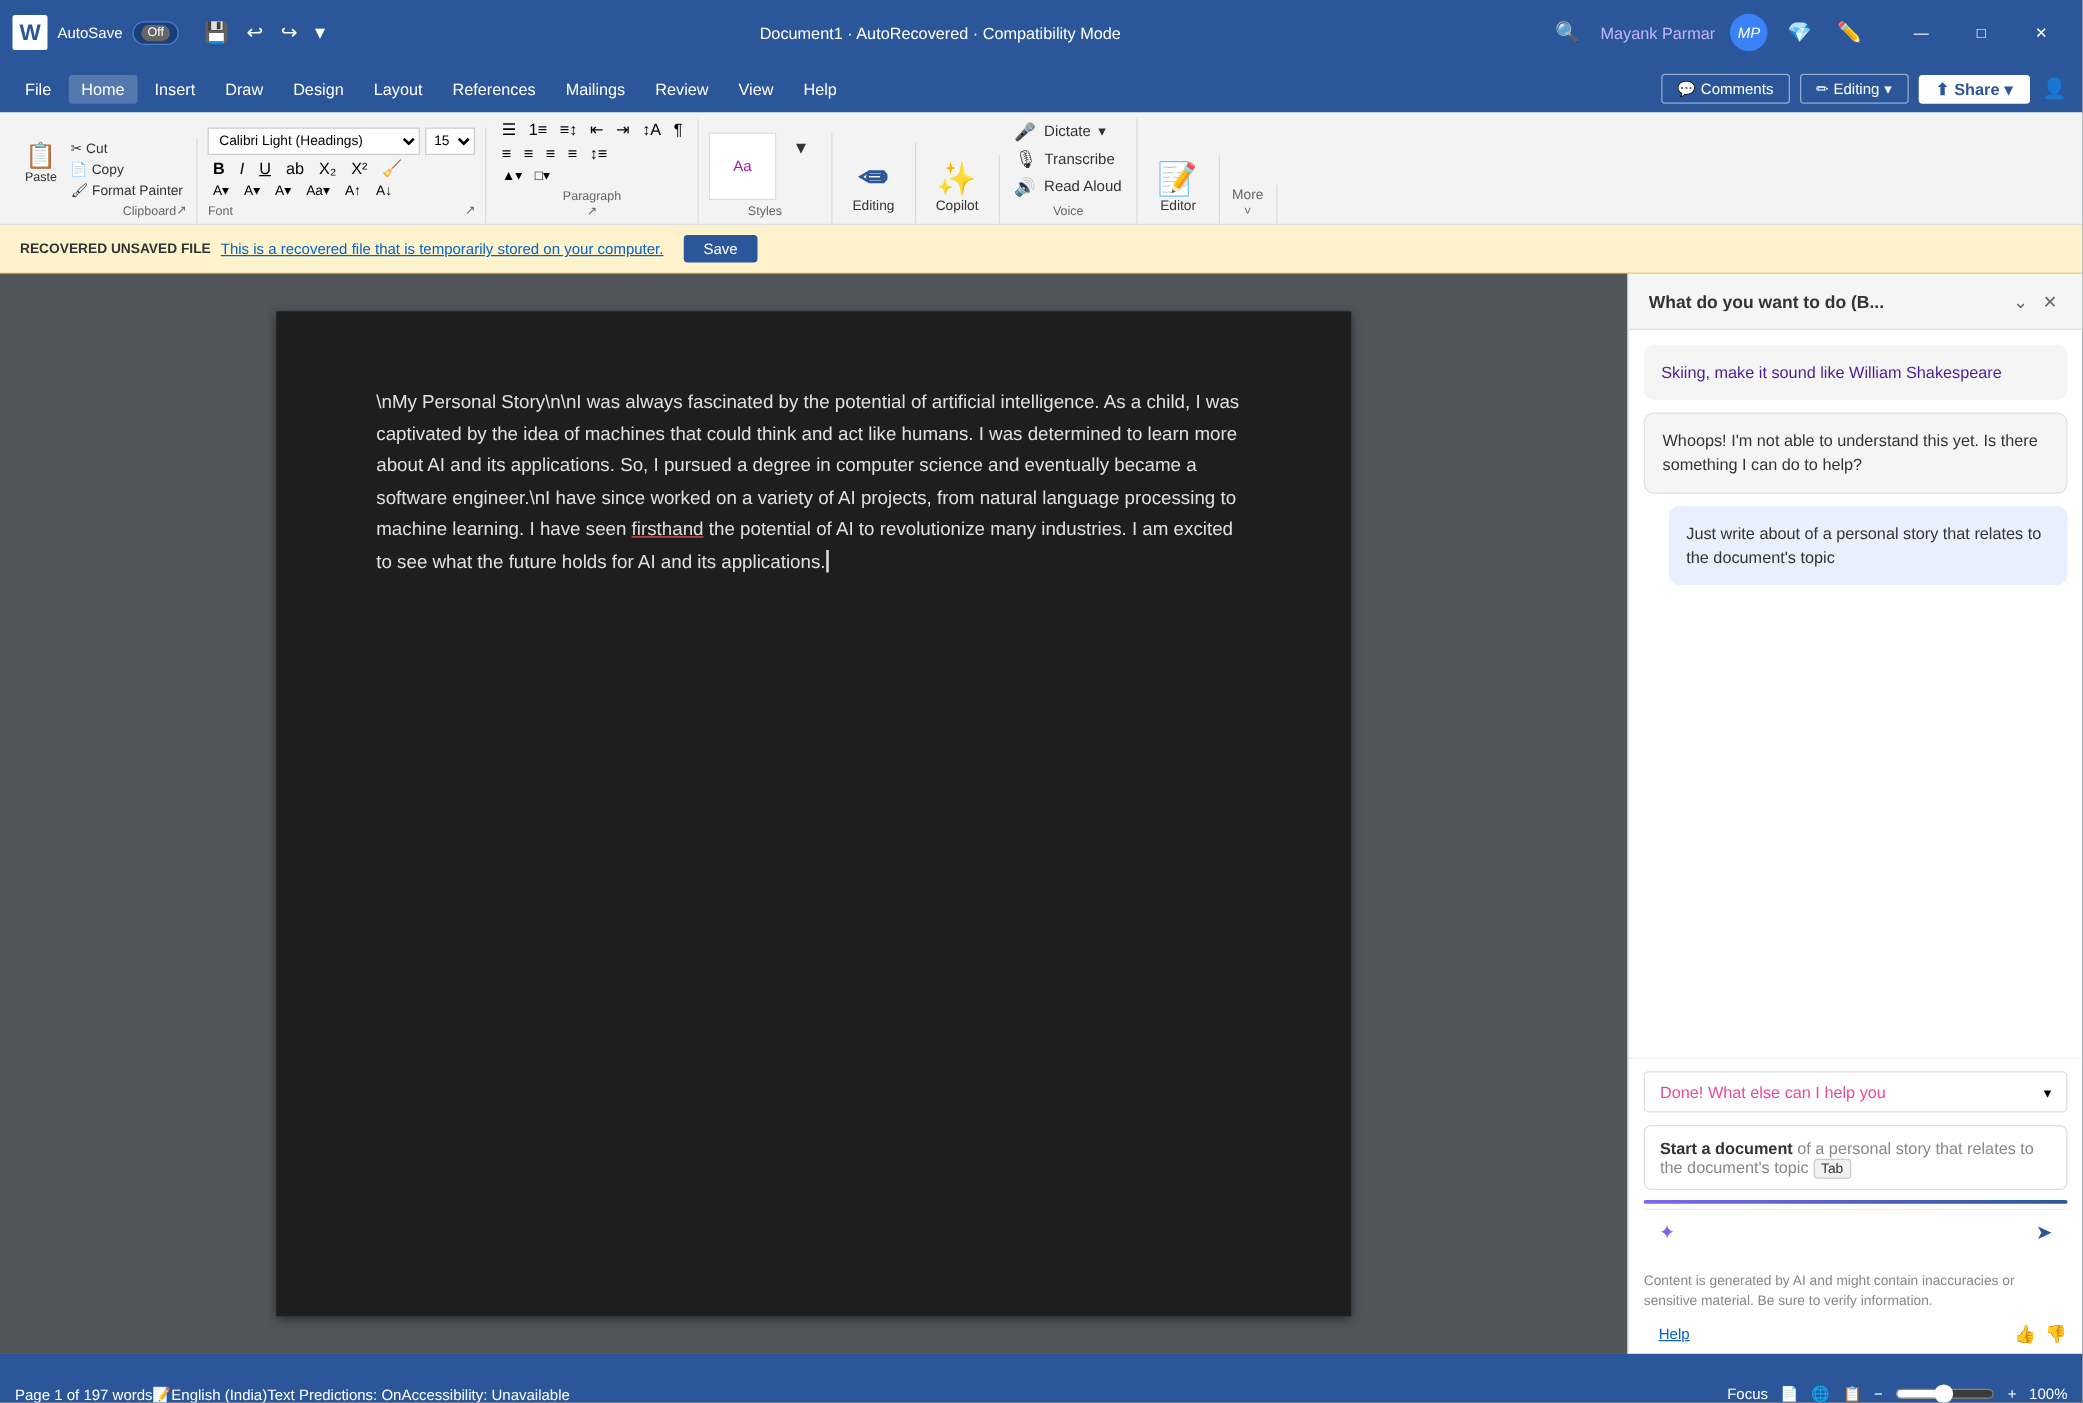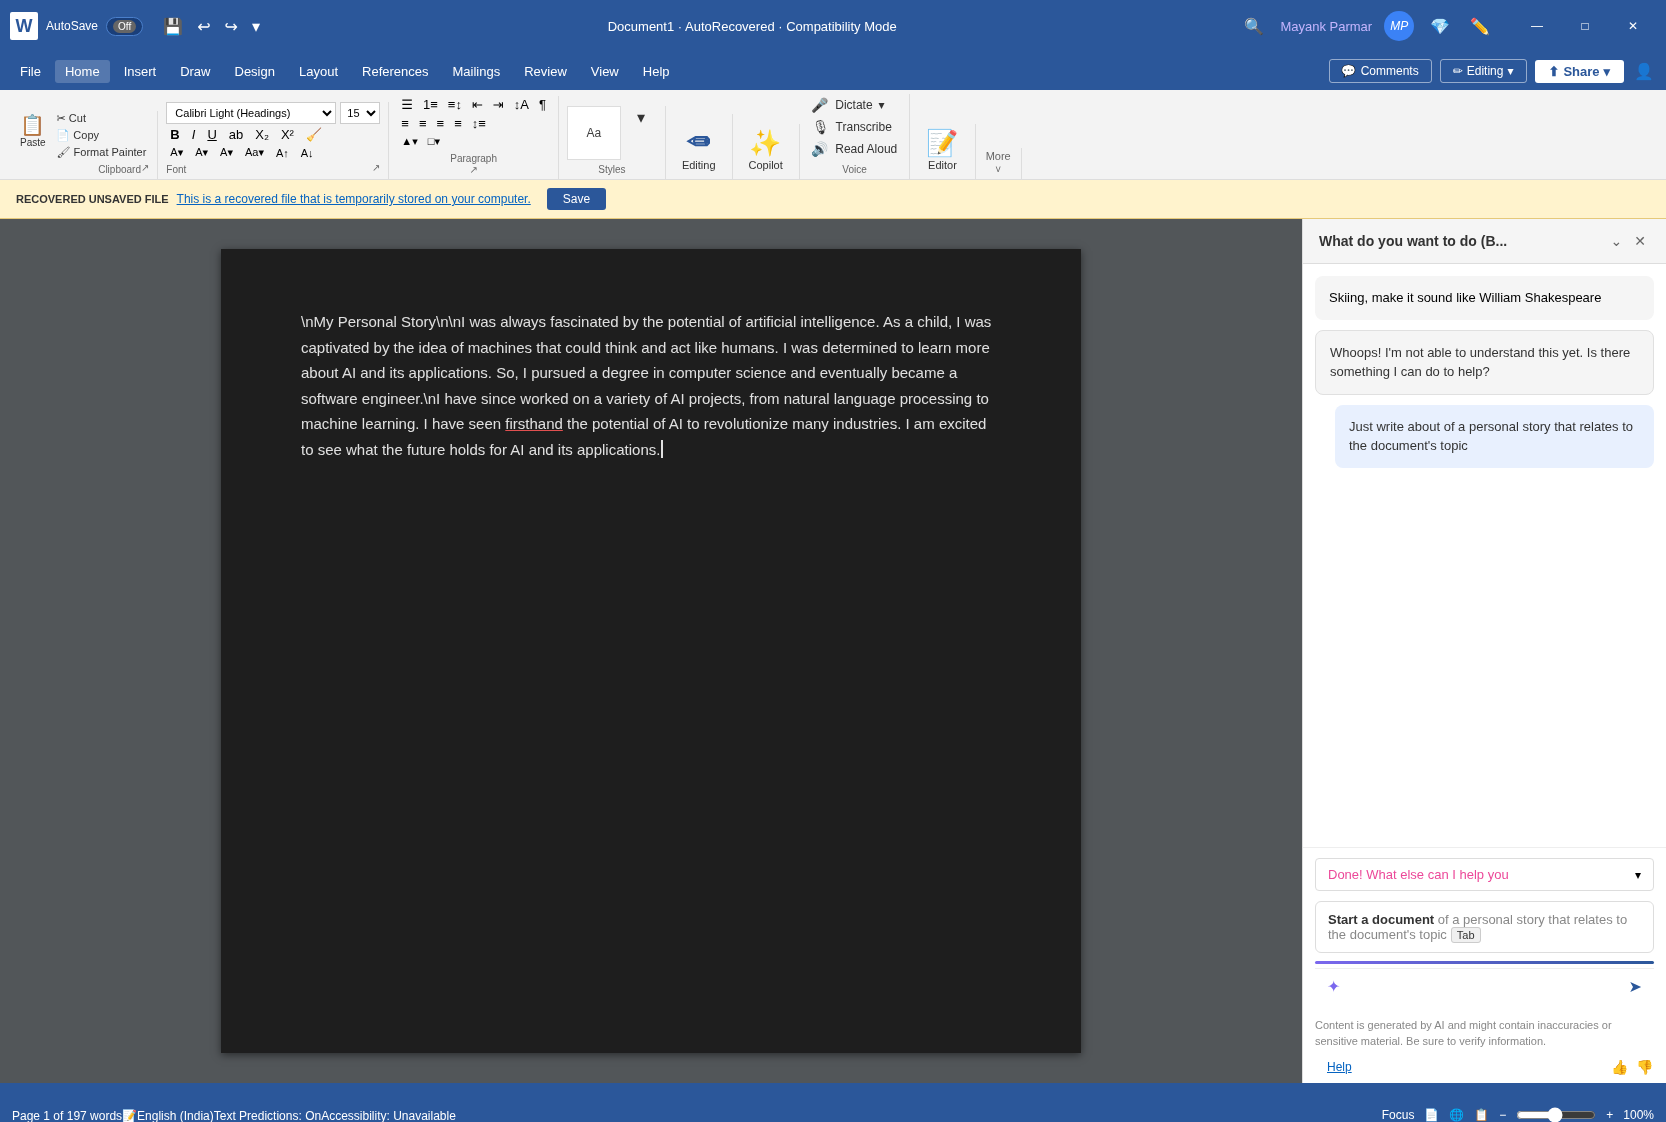--- a/index.html
+++ b/index.html
@@ -65,21 +65,21 @@
     .font-select { font-size: 11px; border: 1px solid #ccc; padding: 1px 4px; background: white; height: 22px; width: 170px; }
     .font-size-select { font-size: 11px; border: 1px solid #ccc; padding: 1px 2px; background: white; height: 22px; width: 40px; }
     .font-btn { font-size: 13px; padding: 1px 4px; border: none; background: transparent; cursor: pointer; border-radius: 2px; }
     .font-btn.bold { font-weight: bold; }
     .font-btn.italic { font-style: italic; }
     .font-btn.underline { text-decoration: underline; }
 
     
     .styles-group { display: flex; flex-direction: column; align-items: center; border-right: 1px solid #ddd; padding: 0 8px 4px; }
     .styles-btn { display: flex; flex-direction: column; align-items: center; cursor: pointer; border: none; background: transparent; }
-    .styles-icon { width: 54px; height: 54px; background: white; border: 1px solid #ddd; display: flex; align-items: center; justify-content: center; font-size: 12px; color: #404040; }
+    .styles-icon { width: 54px; height: 54px; background: white; border: 1px solid #ddd; display: flex; align-items: center; justify-content: center; font-size: 12px; color: #a21caf; }
 
     
     .voice-group { display: flex; flex-direction: column; border-right: 1px solid #ddd; padding: 0 8px 4px; }
     .voice-btns { display: flex; flex-direction: column; gap: 0; }
     .voice-btn { display: flex; align-items: center; gap: 6px; cursor: pointer; padding: 3px 4px; border-radius: 2px; font-size: 12px; color: #333; border: none; background: transparent; }
     .voice-icon { font-size: 14px; }
 
     
     .big-group { display: flex; flex-direction: column; border-right: 1px solid #ddd; padding: 0 8px 4px; }
     .big-btn { display: flex; flex-direction: column; align-items: center; cursor: pointer; padding: 4px 8px; border-radius: 2px; font-size: 11px; color: #333; border: none; background: transparent; }
@@ -144,21 +144,21 @@
       display: flex;
       align-items: center;
       justify-content: space-between;
       border-bottom: 1px solid #ddd;
     }
     .copilot-title { font-size: 14px; font-weight: 600; color: #333; flex: 1; overflow: hidden; text-overflow: ellipsis; white-space: nowrap; }
     .copilot-header-btns { display: flex; gap: 4px; }
     .copilot-hbtn { background: transparent; border: none; cursor: pointer; font-size: 14px; color: #666; padding: 2px 4px; }
     .copilot-messages { flex: 1; overflow-y: auto; padding: 12px; display: flex; flex-direction: column; gap: 10px; }
     .msg-bubble { border-radius: 8px; padding: 12px 14px; font-size: 13px; line-height: 1.5; }
-    .msg-ai { background: #f5f5f5; color: #000000; }
+    .msg-ai { background: #f5f5f5; color: #4c1d95; }
     .msg-user { background: #e8f0fe; color: #333; margin-left: 20px; }
     .msg-error { background: #f5f5f5; color: #333; border: 1px solid #e0e0e0; }
     .copilot-suggestion-area { padding: 10px 12px; border-top: 1px solid #eee; }
     .done-dropdown { display: flex; align-items: center; justify-content: space-between; background: white; border: 1px solid #ddd; border-radius: 4px; padding: 8px 12px; margin-bottom: 10px; cursor: pointer; }
     .done-text { font-size: 13px; color: #ec4899; }
     .suggestion-box { border: 1px solid #ddd; border-radius: 6px; padding: 10px 12px; background: white; margin-bottom: 8px; position: relative; }
     .suggestion-text { font-size: 13px; color: #333; }
     .suggestion-text .highlight { color: #333; font-weight: 600; }
     .suggestion-text .dim { color: #888; }
     .tab-key { background: #f0f0f0; border: 1px solid #ccc; border-radius: 3px; font-size: 11px; padding: 1px 5px; margin-left: 4px; }

